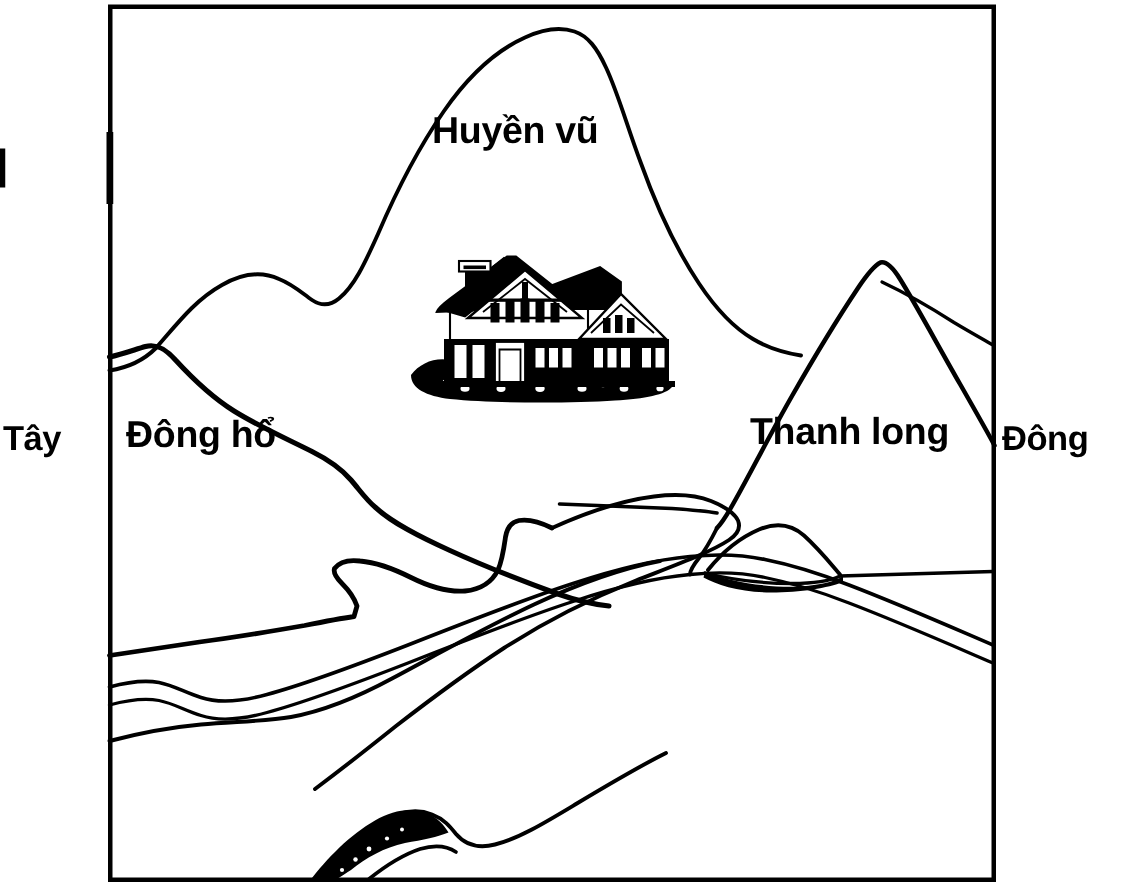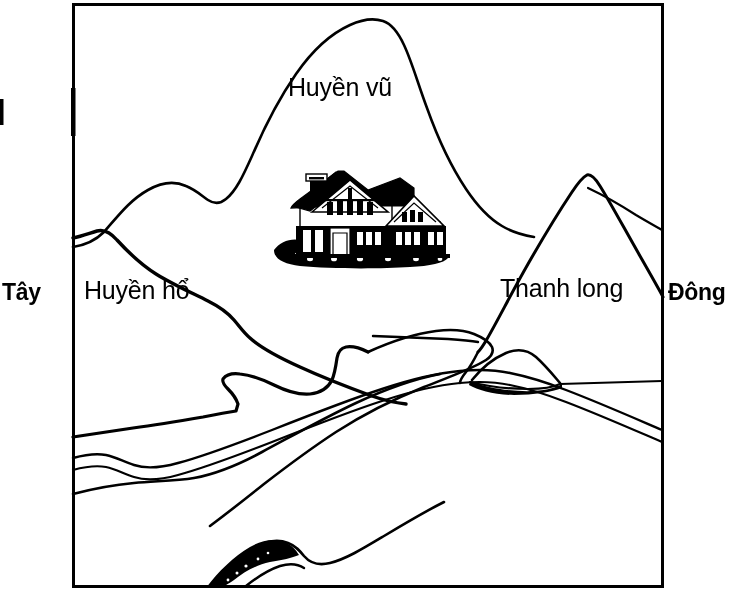--- a/index.html
+++ b/index.html
@@ -41,21 +41,21 @@
     white-space: nowrap;
     letter-spacing: -0.3px;
   }
   #dir-west  { left: 2px;   top: 279px; }
   #dir-east  { left: 668px; top: 279px; text-align: right; }
 
   
   .map-label {
     position: absolute;
     font-family: "Liberation Sans", sans-serif;
-    font-weight: 400;
+    font-weight: 700;
     font-size: 25px;
     color: #000000;
     white-space: nowrap;
     letter-spacing: -0.2px;
   }
   #label-north { left: 288px; top: 73px; }
   #label-west  { left: 84px;  top: 276px; }
   #label-east  { left: 500px; top: 274px; }
   #label-south { left: 297px; top: 546px; }
 </style>
@@ -320,18 +320,18 @@
     </g>
 
   </svg>
 
   <div class="dir-label" id="dir-west">Tây</div>
 
   <div class="dir-label" id="dir-east">Đông</div>
 
   <div class="map-label" id="label-north">Huyền vũ</div>
 
-  <div class="map-label" id="label-west">Huyền hổ</div>
+  <div class="map-label" id="label-west">Đông hổ</div>
 
   <div class="map-label" id="label-east">Thanh long</div>
 
 
 </div>
 
 </body></html>

